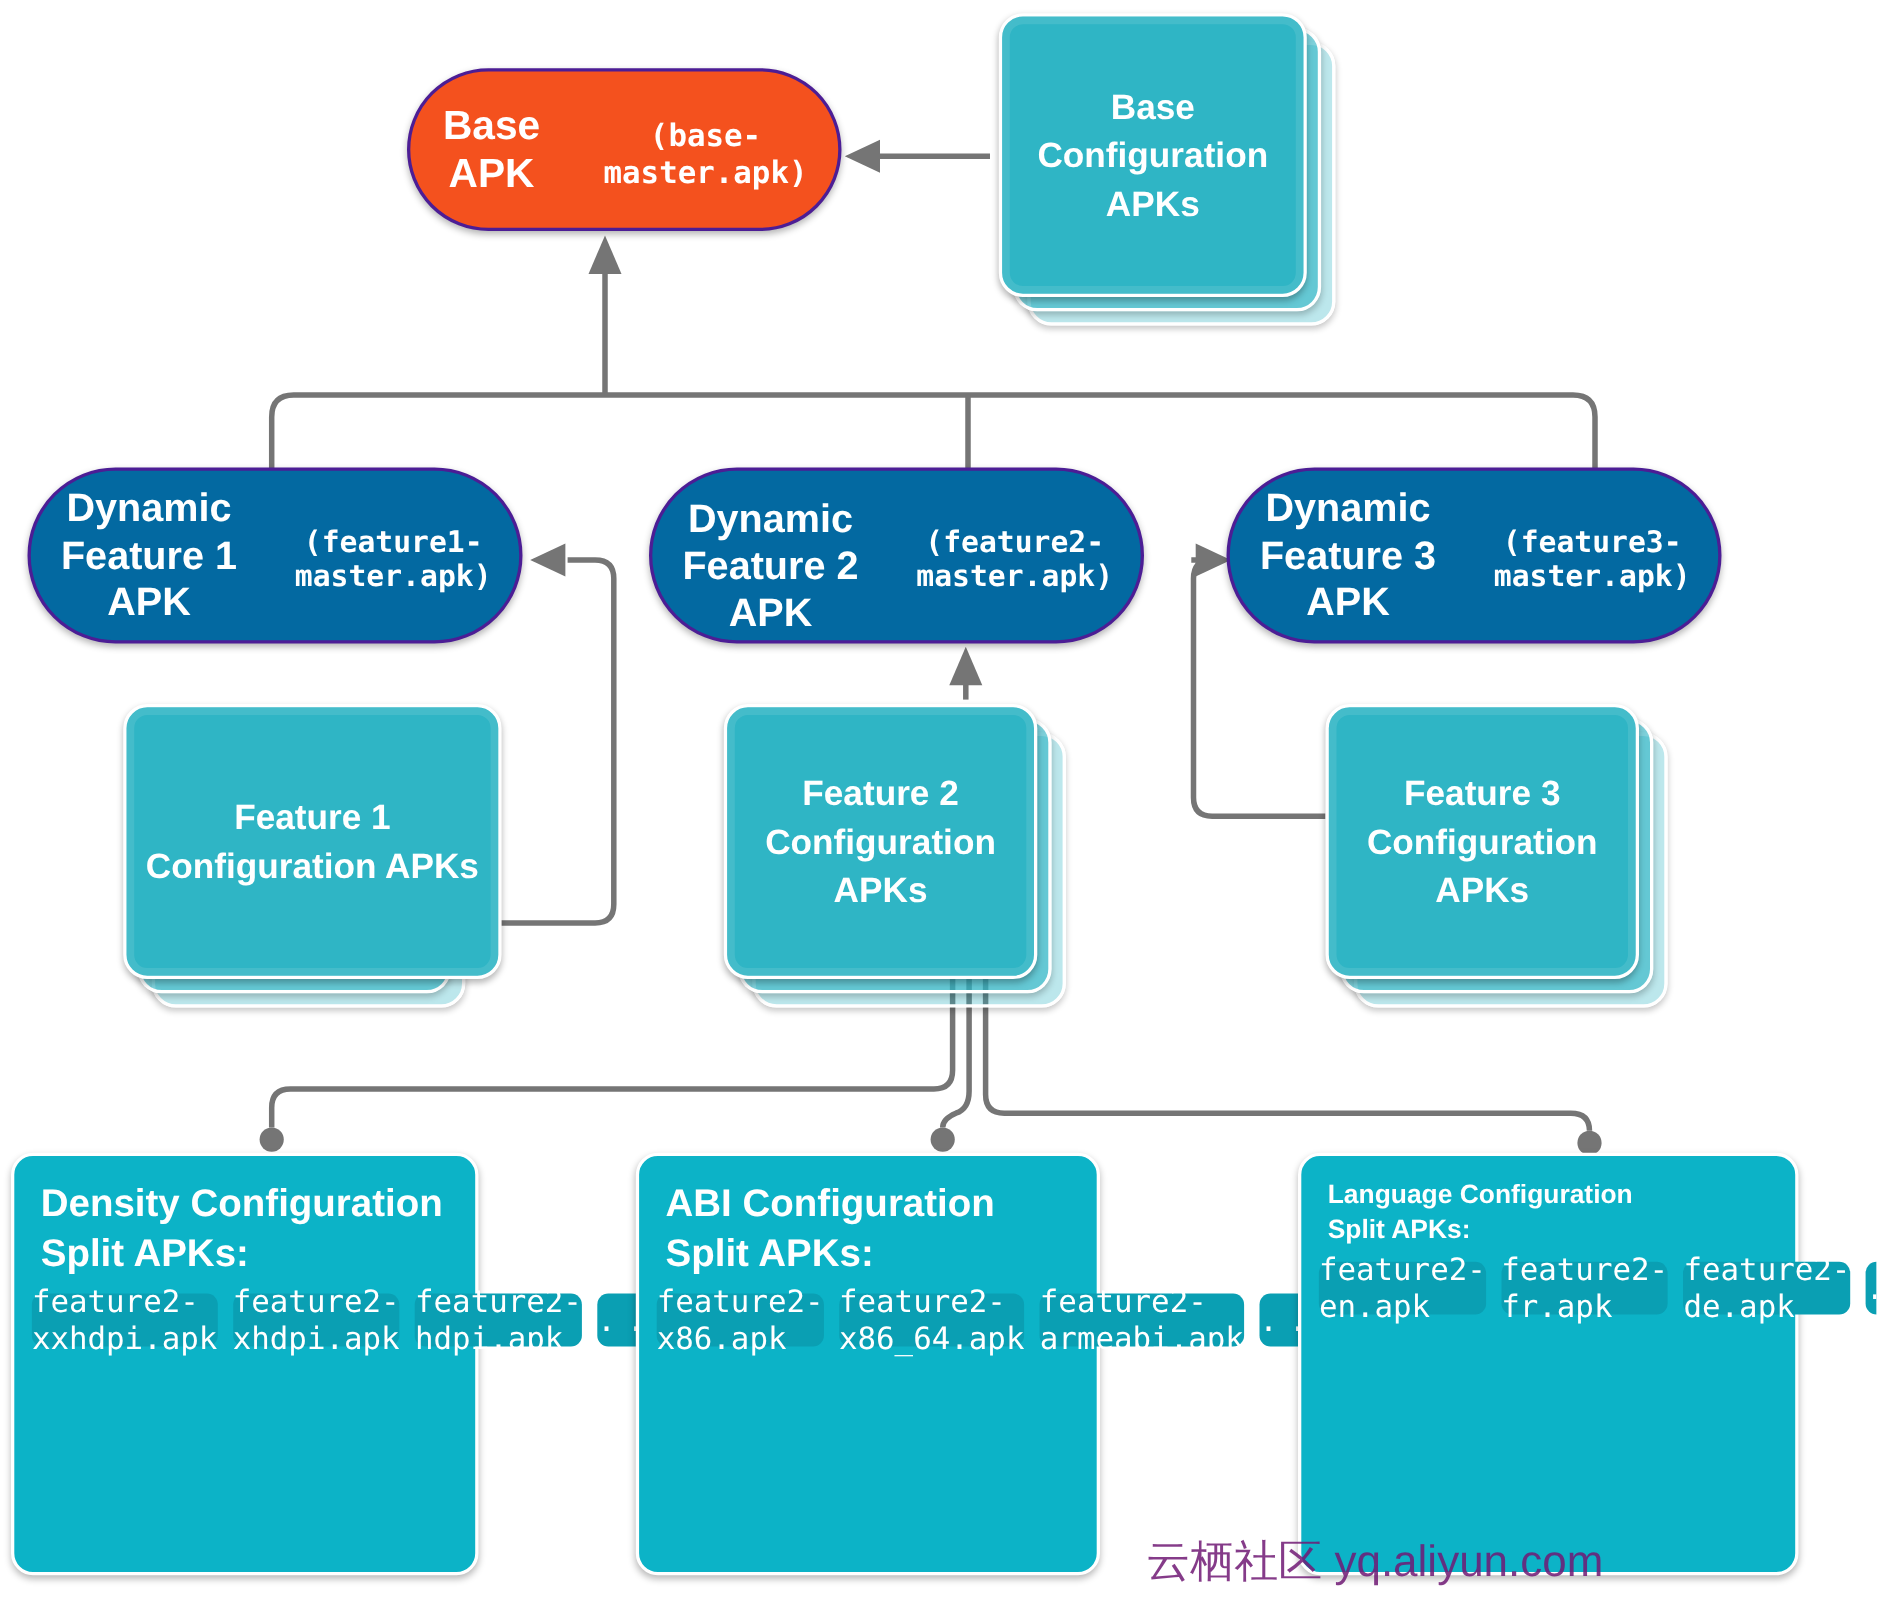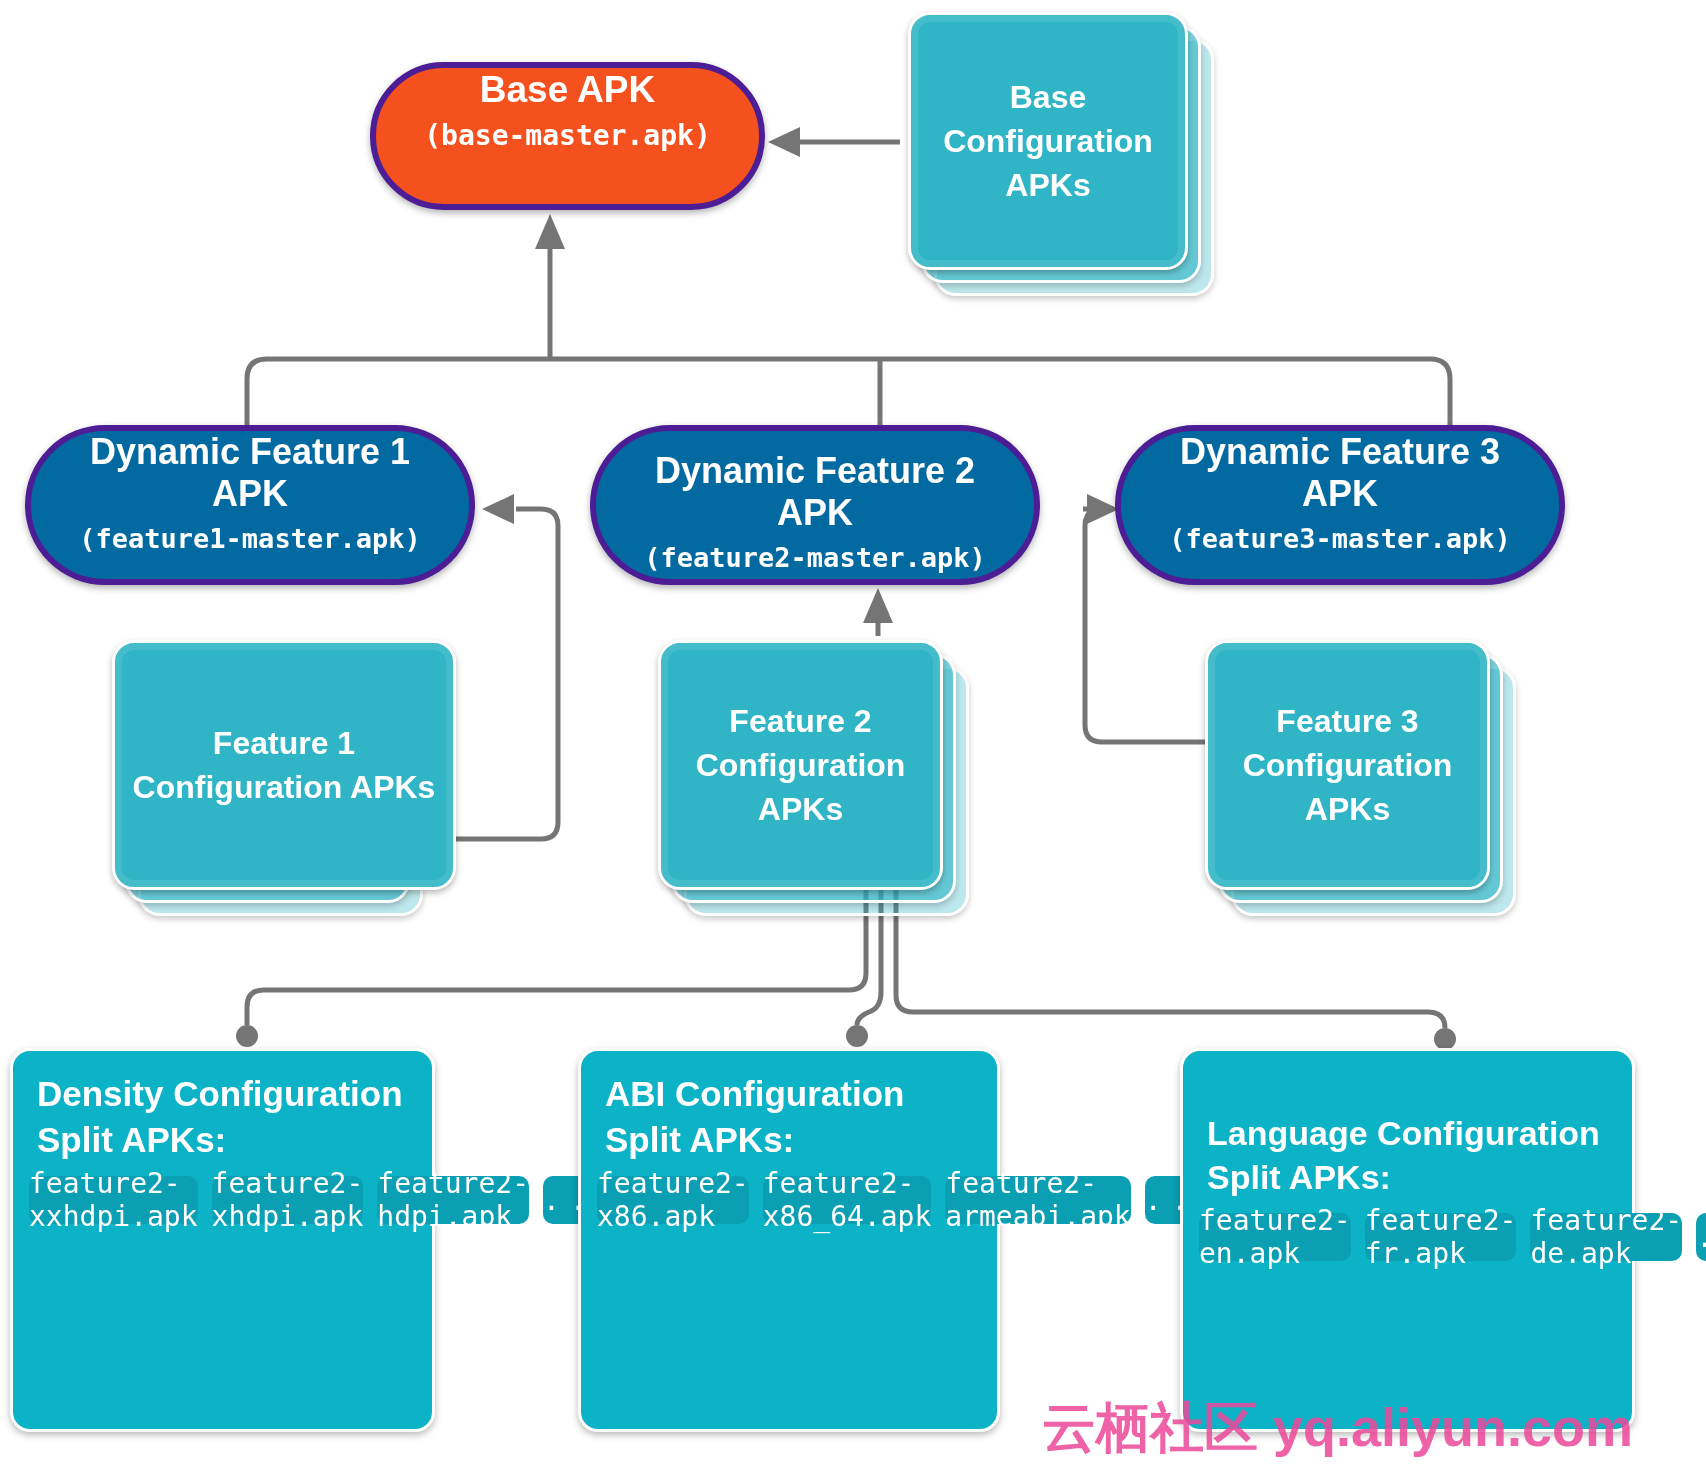--- a/index.html
+++ b/index.html
@@ -6,23 +6,23 @@
   .canvas{
     position:relative;width:1706px;height:1473px;background:#ffffff;overflow:hidden;
     font-family:"Liberation Sans", sans-serif;
   }
   .mono{font-family:"DejaVu Sans Mono", monospace;}
   svg.wires{position:absolute;left:0;top:0;z-index:1;}
   .node{position:absolute;z-index:2;box-sizing:border-box;}
 
   
   .pill{
-    border:6px solid #4c1d95;border-radius:90px;
+    border:3px solid #4c1d95;border-radius:90px;
     box-shadow:0 3px 7px rgba(0,0,0,.30);
-    display:flex;flex-direction:column;align-items:center;
+    display:flex;flex-direction:row;align-items:center;justify-content:center;
     color:#ffffff;text-align:center;
   }
   .pill-orange{background:#F4511E;}
   .pill-green{background:#0369a1;}
   .pill-title{font-weight:bold;font-size:37px;line-height:1.18;}
   .pill-code{font-size:27px;margin-top:7px;font-weight:bold;}
 
   
   .stack{position:absolute;z-index:2;}
   .stack .layer{
@@ -49,21 +49,21 @@
   .rows{display:flex;flex-direction:row;gap:14px;padding:0 16px;}
   .row{
     background:#0A9FB3;border-radius:10px;height:48px;
     display:flex;align-items:center;justify-content:center;
     font-size:28px;color:#ffffff;
   }
   .row.dots{letter-spacing:10px;}
 
   .watermark{
     position:absolute;z-index:10;left:1042px;top:1392px;
-    font-size:54px;font-weight:bold;color:#ec4899;opacity:.85;white-space:nowrap;
+    font-size:40px;font-weight:normal;color:#701a75;opacity:.85;white-space:nowrap;
   }
 </style>
 </head>
 <body>
 
 <div class="canvas">
 
   <svg class="wires" width="1706" height="1473" viewBox="0 0 1706 1473">
     <g stroke="#757575" stroke-width="5" fill="none">
 
@@ -169,21 +169,21 @@
     </div>
     <div class="rows">
       <div class="row mono">feature2-x86.apk</div>
       <div class="row mono">feature2-x86_64.apk</div>
       <div class="row mono">feature2-armeabi.apk</div>
       <div class="row mono dots">...</div>
     </div>
   </div>
 
   <div class="node splitbox" style="left:1180px;top:1048px;width:455px;height:384px;">
-    <div class="split-heading" style="font-size:34px;margin-top:40px;">
+    <div class="split-heading" style="font-size:24px;">
       <span>Language Configuration</span>
       <span>Split APKs:</span>
     </div>
     <div class="rows">
       <div class="row mono">feature2-en.apk</div>
       <div class="row mono">feature2-fr.apk</div>
       <div class="row mono">feature2-de.apk</div>
       <div class="row mono dots">...</div>
     </div>
   </div>

